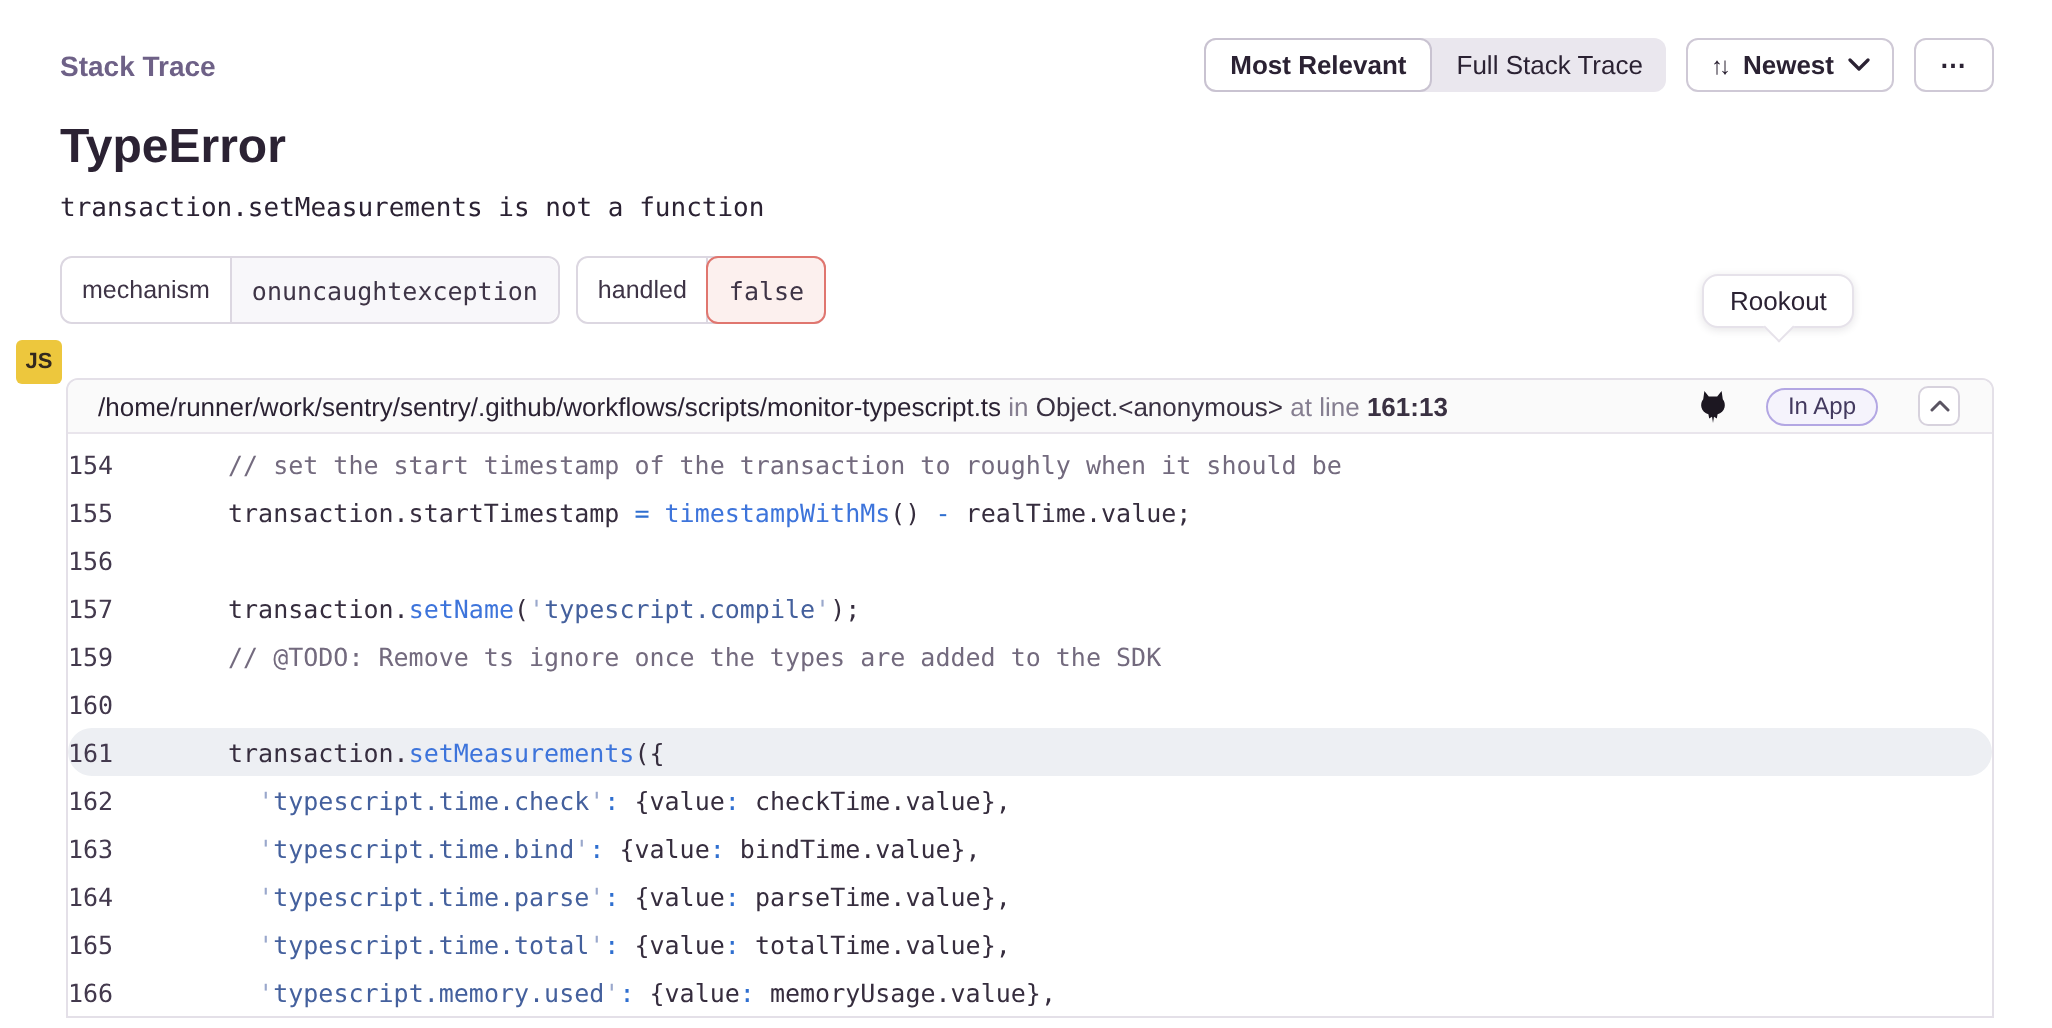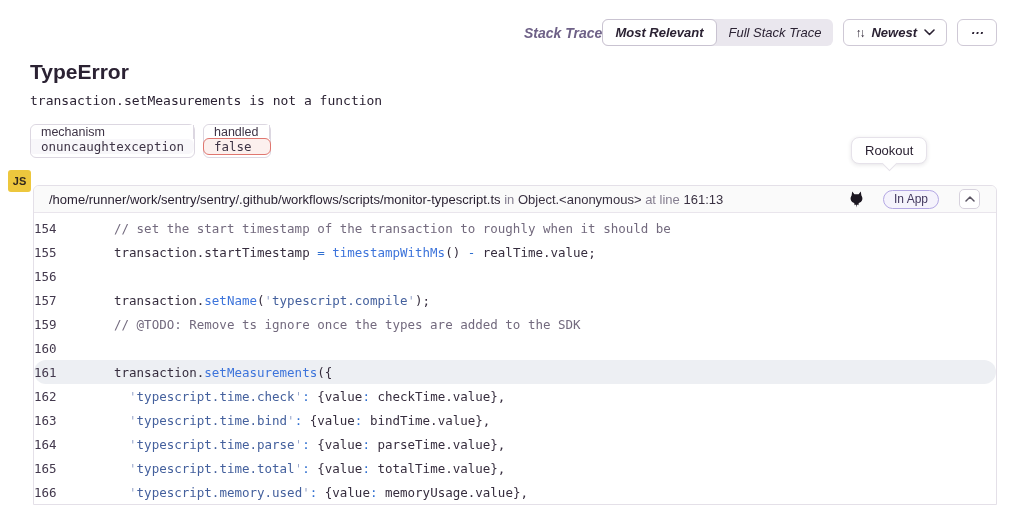--- a/index.html
+++ b/index.html
@@ -1,42 +1,42 @@
 <!DOCTYPE html>
 <html><head>
 <meta charset="utf-8">
 <style>
   * { margin:0; padding:0; box-sizing:border-box; }
   html,body { width:1026px; height:514px; overflow:hidden; background:#fff;
     font-family:"Liberation Sans", sans-serif; color:#2b2233; }
   body { position:relative; }
 
   
-  .page-header { display:flex; justify-content:flex-end; align-items:center;
-    margin:19px 29px 8px 30px; height:27px;font-style:italic; }
+  .page-header { display:flex; justify-content:space-between; align-items:center;
+    margin:19px 29px 8px 30px; height:27px; }
   .section-title { font-size:14px; font-weight:700; color:#6e6187; }
   .controls { display:flex; align-items:center; gap:10px; }
 
   .seg-group { display:flex; background:#eae7ee; border-radius:6px; align-items:stretch; }
   .seg { font-size:13px; padding:5px 12px; color:#2b2233; cursor:pointer; border-radius:6px; white-space:nowrap; }
   .seg.active { background:#fff; border:1px solid #c9c3d1; font-weight:700; }
   .seg.inactive { font-weight:400; padding:6px 12px; }
 
   .btn { display:flex; align-items:center; gap:7px; border:1px solid #cfc9d6; border-radius:6px;
     background:#fff; padding:5px 11px; font-size:13px; font-weight:700; color:#2b2233; cursor:pointer; height:27px; }
   .sort-glyph { font-size:12px; letter-spacing:-2px; font-weight:400; margin-right:1px; }
   .chev-down svg, .chev-up svg { display:block; }
   .btn-more { justify-content:center; width:40px; font-weight:700; letter-spacing:1px; }
 
   
-  .error-type { margin:14px 30px 0; font-size:21px; font-weight:700; color:#2b2233; }
+  .error-type { margin:14px 30px 0; font-size:24px; font-weight:700; color:#2b2233; }
   .error-message { margin:9px 30px 0; font-family:"DejaVu Sans Mono", monospace; font-size:13px; color:#2b2233; }
 
   .tags { display:flex; gap:8px; margin:16px 30px 0; }
-  .tag { display:flex; border:1px solid #dcd7e1; border-radius:6px; font-size:12.5px; height:34px; cursor:pointer;flex-direction:column; }
+  .tag { display:flex; border:1px solid #dcd7e1; border-radius:6px; font-size:12.5px; height:34px; cursor:pointer; }
   .tag-key { display:flex; align-items:center; padding:0 10px; background:#fff;
     border-right:1px solid #dcd7e1; border-radius:6px 0 0 6px; color:#3e3446; }
   .tag-val { display:flex; align-items:center; padding:0 10px; background:#f8f7fa;
     border-radius:0 6px 6px 0; font-family:"DejaVu Sans Mono", monospace; color:#3e3446; }
   .tag-val.error { background:#fcf0ee; border:1px solid #e0766f; border-radius:6px; margin:-1px; position:relative; z-index:1; }
 
   
   .tooltip { position:absolute; left:851px; top:137px; background:#fff; border:1px solid #e6e2ea;
     border-radius:8px; padding:5px 13px; font-size:13px; color:#2b2233;
     box-shadow:0 1px 4px rgba(43,34,51,.12); z-index:5; }
@@ -49,21 +49,21 @@
     border-radius:3px; display:flex; align-items:center; justify-content:center;
     font-size:11px; font-weight:800; color:#32281e; z-index:2; }
 
   
   .frame { margin:27px 29px 0 33px; border:1px solid #e4e0e8; border-radius:6px 6px 0 0; overflow:hidden; }
   .frame-header { display:flex; align-items:center; justify-content:space-between; height:27px;
     background:#fafafa; border-bottom:1px solid #e9e5ec; padding:0 16px 0 15px; cursor:pointer; }
   .frame-title { font-size:13px; white-space:nowrap; overflow:hidden; }
   .frame-title .dim { color:#857e90; }
   .frame-title .fn { color:#3a3142; }
-  .frame-title .lineno { font-weight:400; }
+  .frame-title .lineno { font-weight:700; }
   .frame-actions { display:flex; align-items:center; gap:20px; flex:none; }
   .rookout-icon { width:13px; height:17px; display:flex; cursor:pointer; }
   .inapp-pill { border:1px solid #b3a7e3; background:#f5f3fc; color:#43395f; border-radius:10px;
     font-size:12px; padding:1px 10px 2px; }
   .collapse-btn { width:21px; height:20px; border:1px solid #d7d2dd; border-radius:5px; background:#fff;
     display:flex; align-items:center; justify-content:center; cursor:pointer; color:#5a5462; }
 
   
   .code { background:#fff; padding-top:3px; font-family:"DejaVu Sans Mono", monospace; font-size:12.5px; }
   .code-row { display:flex; height:24px; align-items:center; }

